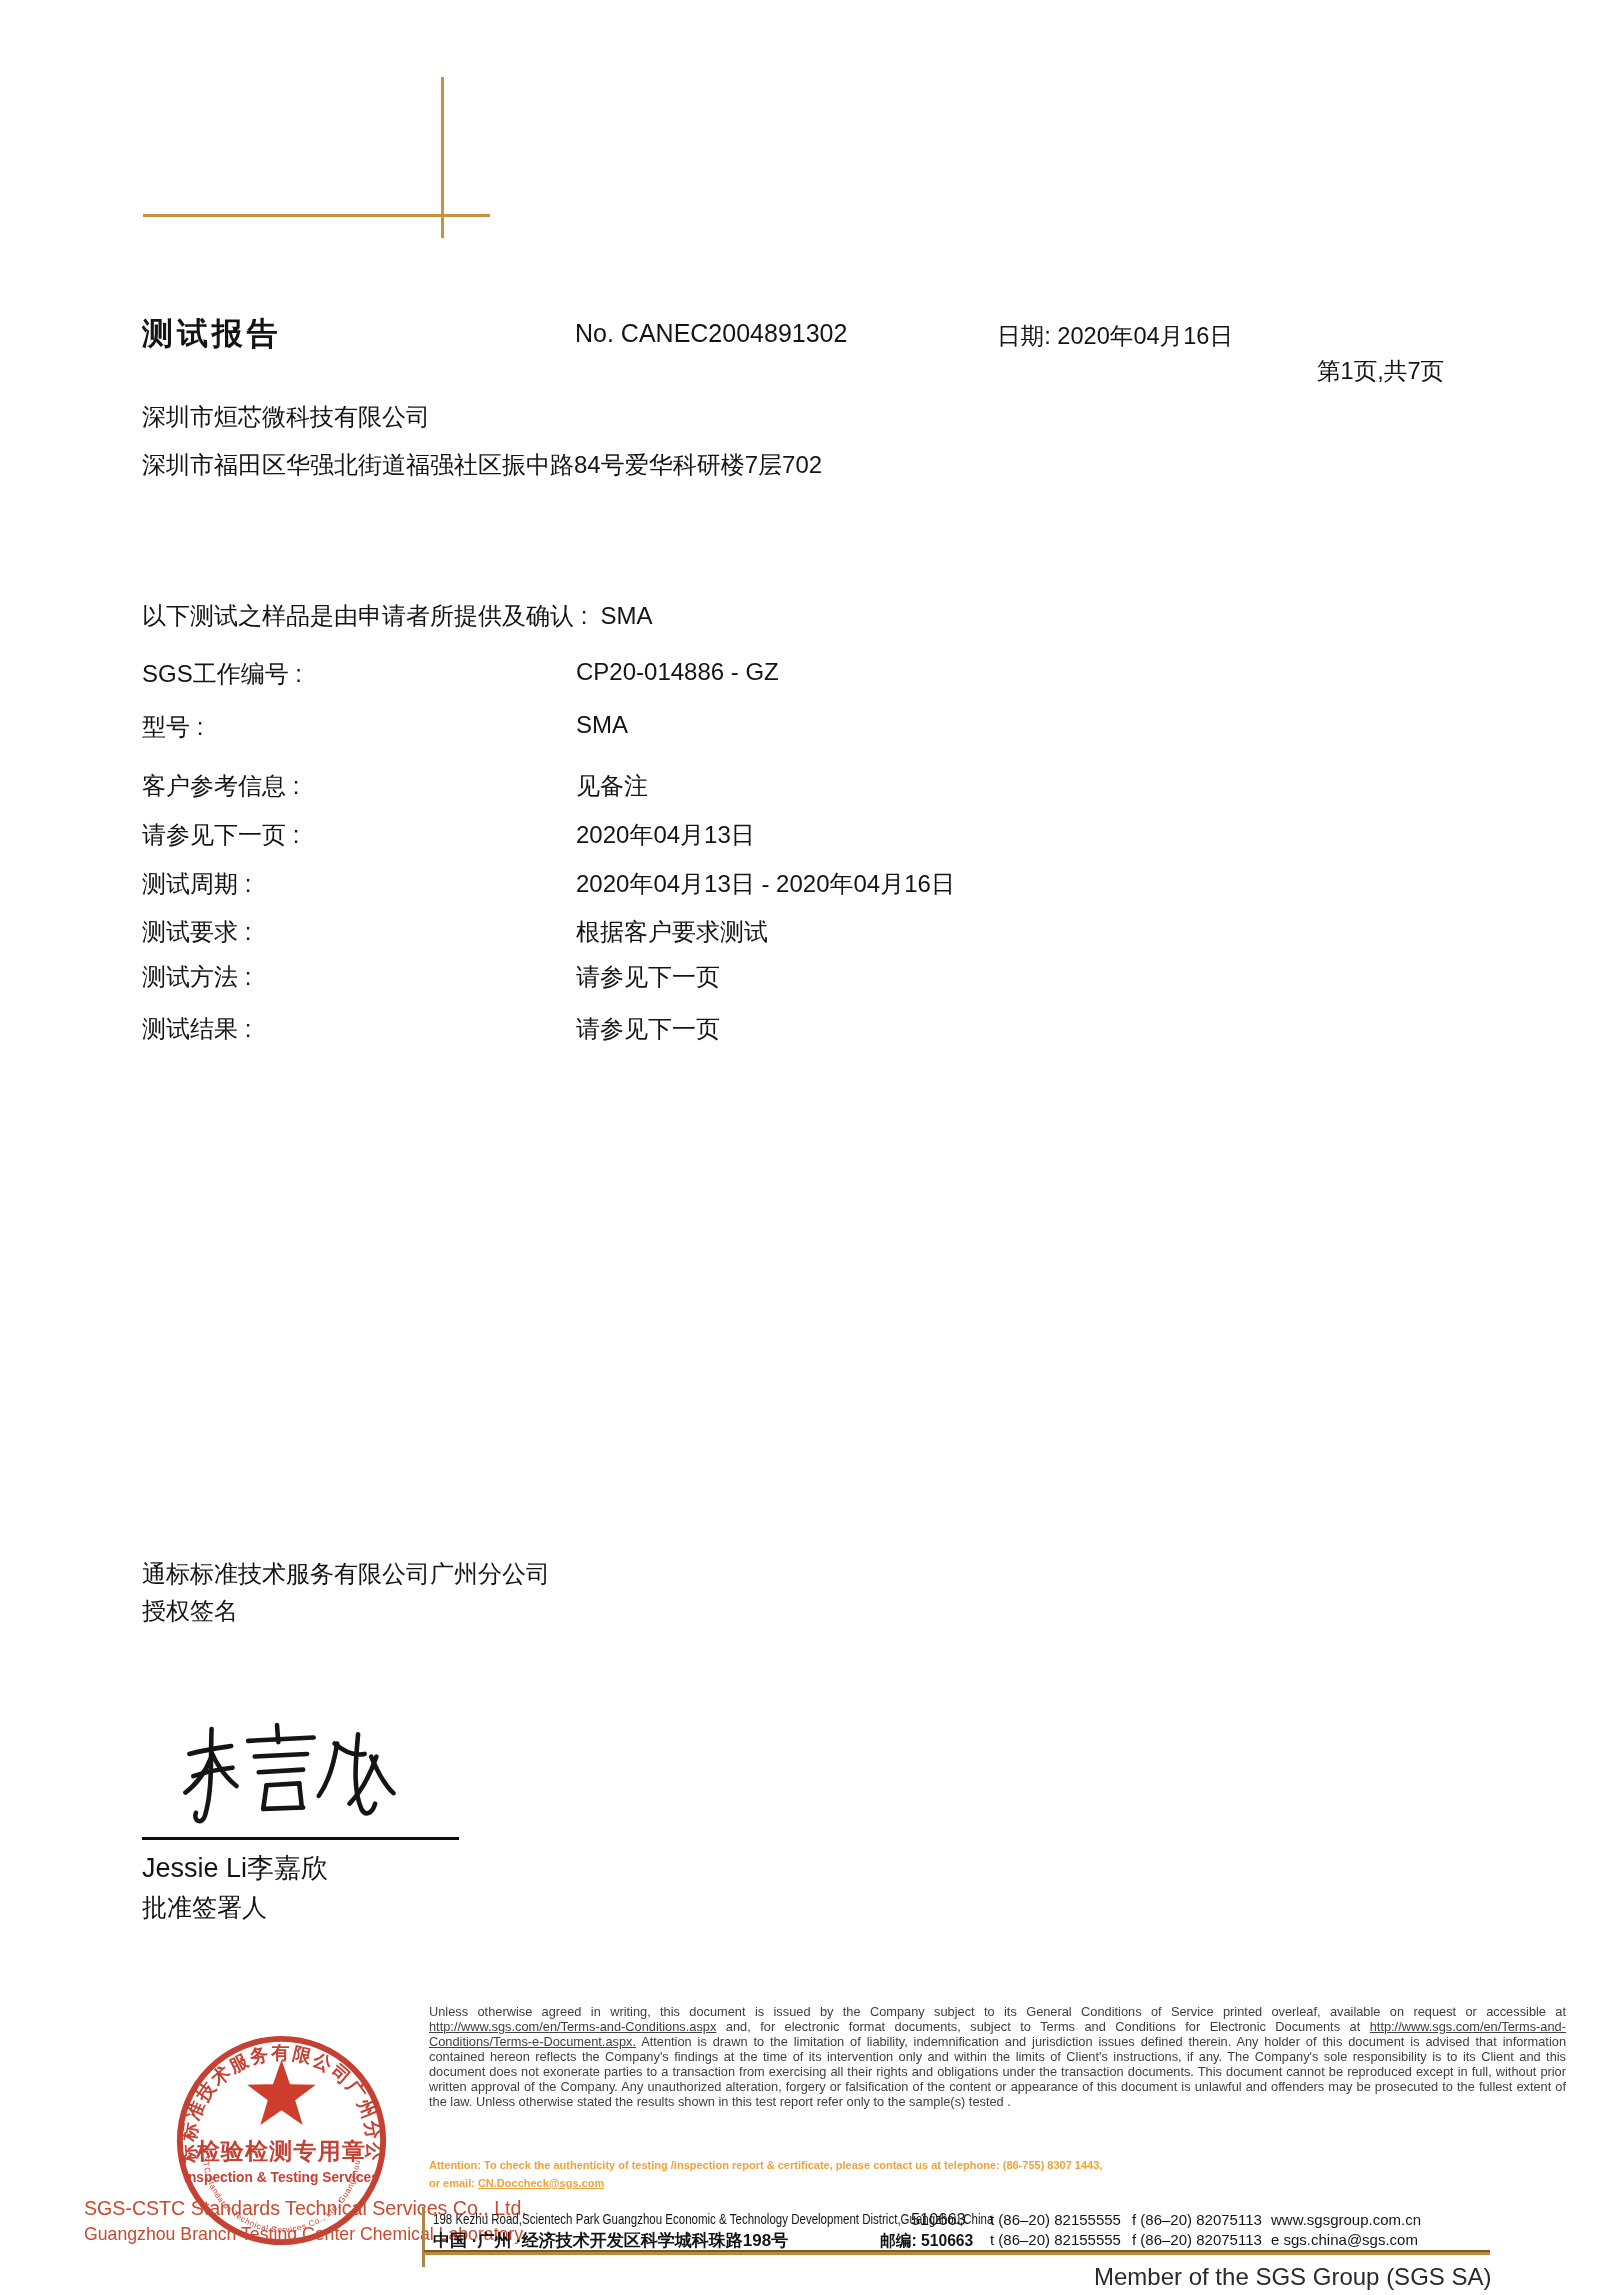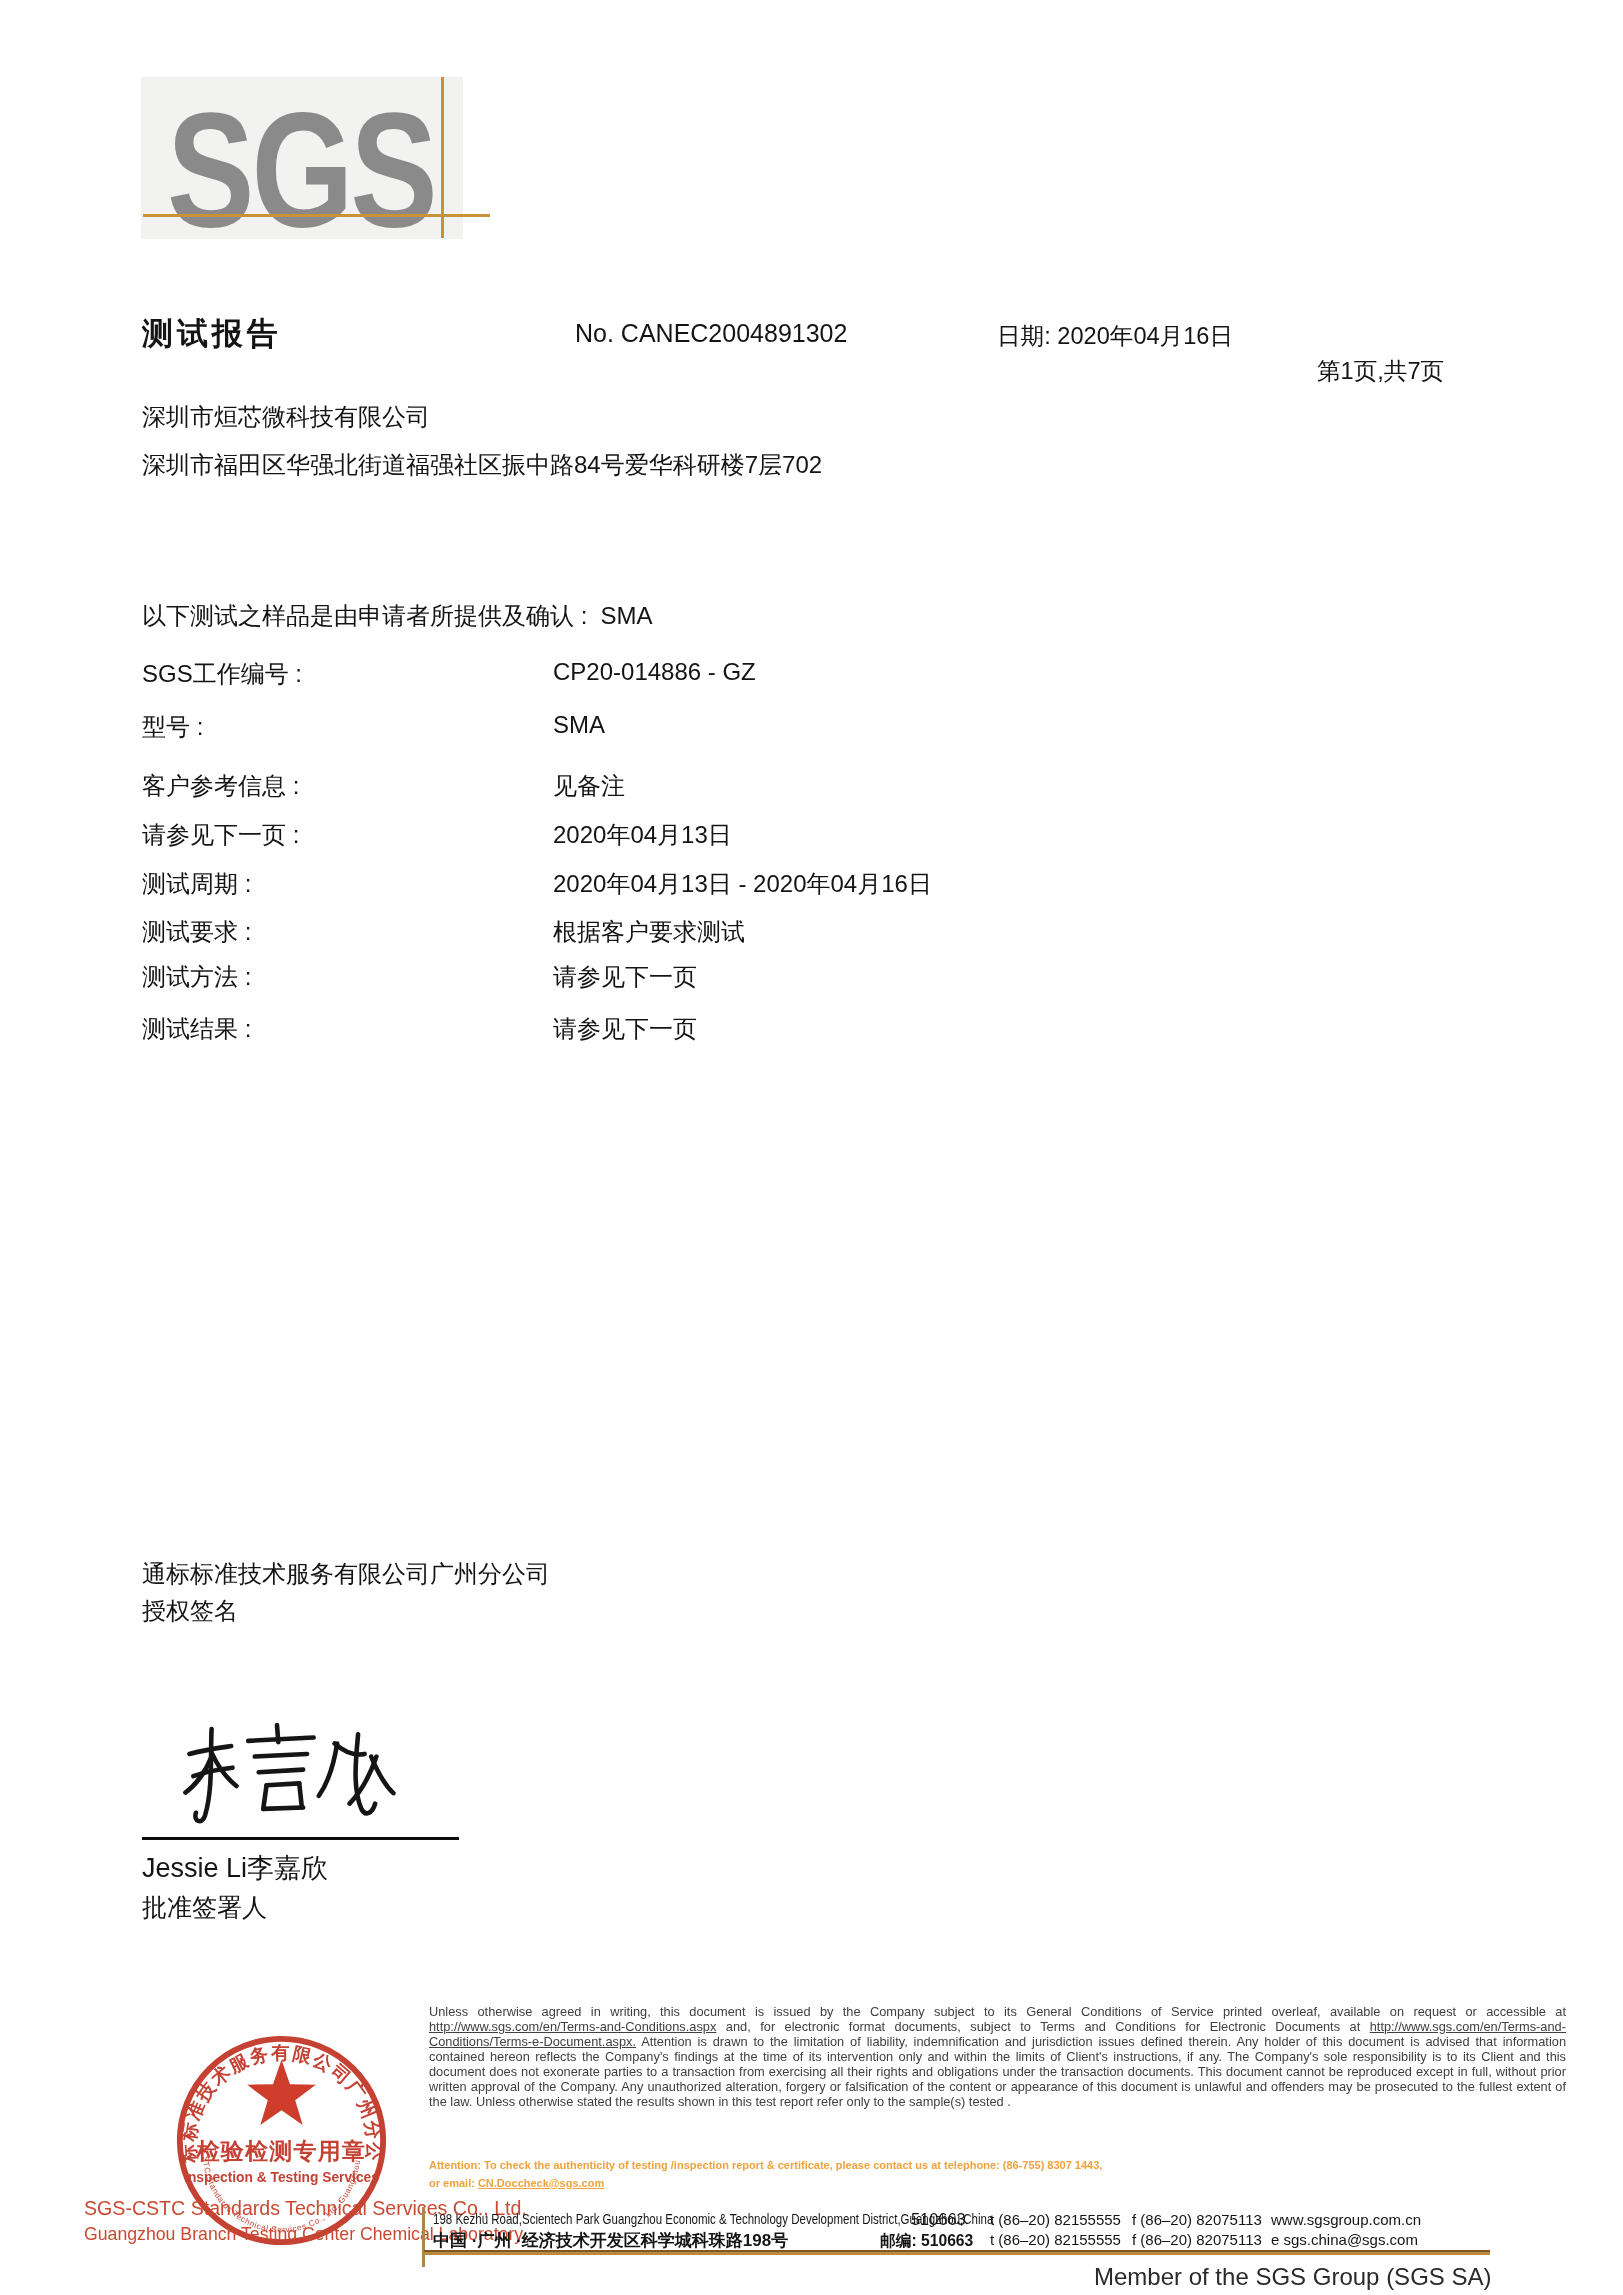--- a/index.html
+++ b/index.html
@@ -26,21 +26,21 @@
   .report-pages{ left:1317px; top:320px; font-size:23.6px;margin-top:35px; }
 
   
   .applicant-name    { left:142px; top:401px; font-size:24px; }
   .applicant-address { left:142px; top:449px; font-size:24px; }
 
   
   .sample-intro { left:142px; top:600px; font-size:24px; }
   .sample-intro .intro-value { margin-left:6.5px; }
   .field-row { position:absolute; left:142px; width:1342px; font-size:24px; }
-  .field-value { position:absolute; left:411px; top:0; white-space:nowrap;text-align:center; }
+  .field-value { position:absolute; left:434px; top:0; white-space:nowrap;text-align:center; }
   .fr0 { top:658px; } .fr1 { top:711px; } .fr2 { top:770px; } .fr3 { top:819px; }
   .fr4 { top:868px; } .fr5 { top:916px; } .fr6 { top:961px; } .fr7 { top:1013px; }
 
   
   .lab-company      { left:142px; top:1558px; font-size:24px; }
   .lab-sign-caption { left:142px; top:1595px; font-size:24px; }
   .signature-svg    { left:171px; top:1716px; }
   .sig-line    { left:142px; top:1837px; width:317px; height:3.3px; background:#0d0d0d; }
   .signer-name { left:142px; top:1850px; font-size:27px; }
   .signer-title{ left:142px; top:1891px; font-size:25px; }
@@ -75,23 +75,20 @@
   .email     { left:1271px; top:2231px; font-size:15px; }
   .footer-line { left:424px; top:2250px; width:1066px; height:3.3px; background:#b9893e;
                  border-top:2px solid #7d5a22; }
   .member { left:1094px; top:2263px; font-size:24px; color:#2a2a2a; }
 </style>
 </head>
 <body>
 
 <div class="page">
 
-  <div class="abs logo-box">
-    <div class="logo-text">SGS</div>
-  </div>
   <div class="abs logo-hline"></div>
   <div class="abs logo-vline"></div>
 
   <div class="abs doc-title">测试报告</div>
   <div class="abs report-no">No. CANEC2004891302</div>
   <div class="abs report-date">日期: 2020年04月16日</div>
   <div class="abs report-pages">第1页,共7页</div>
 
   <div class="abs applicant-name">深圳市烜芯微科技有限公司</div>
   <div class="abs applicant-address">深圳市福田区华强北街道福强社区振中路84号爱华科研楼7层702</div>

